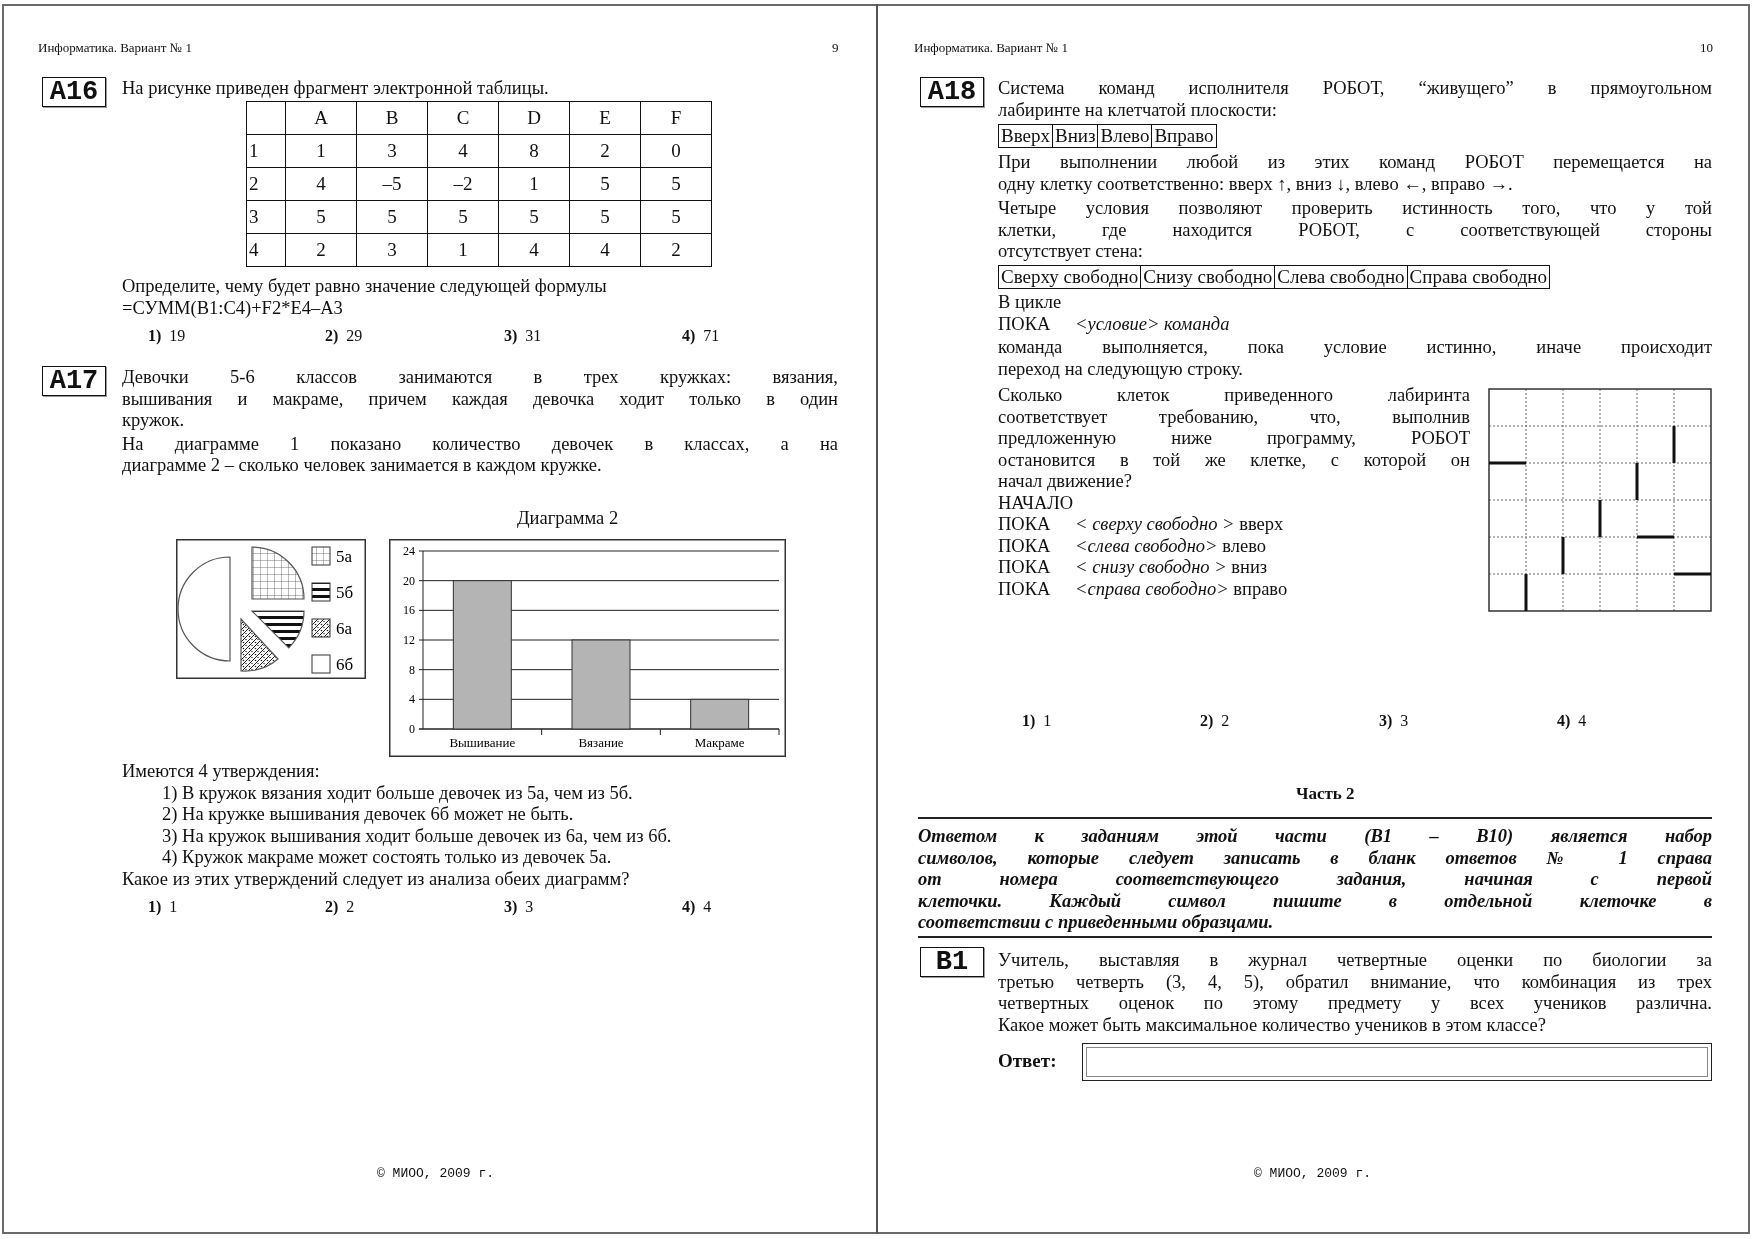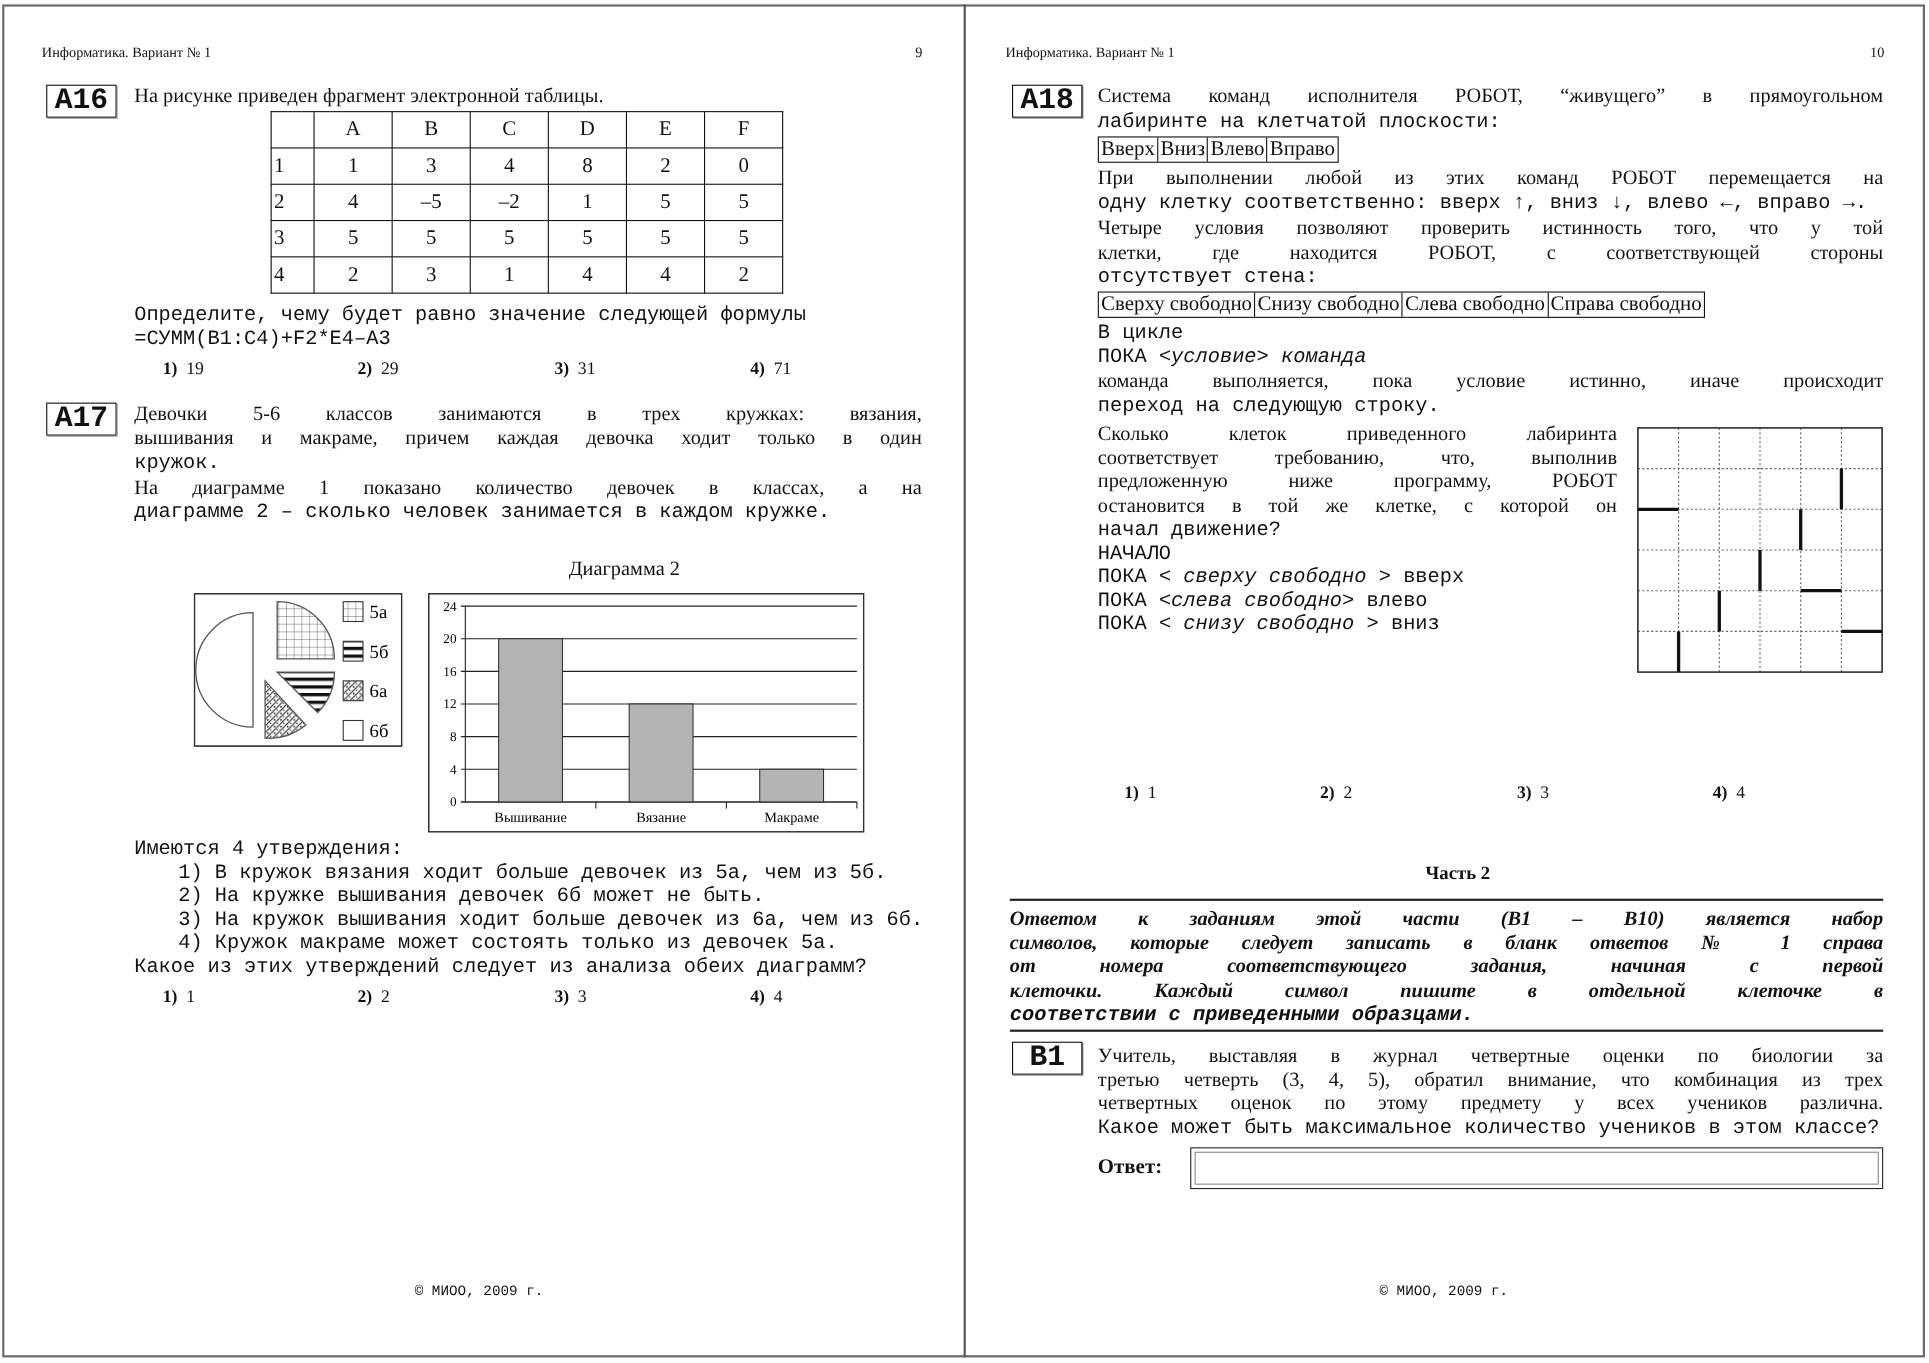--- a/index.html
+++ b/index.html
@@ -6,34 +6,34 @@
   body{width:1754px;height:1239px;position:relative;overflow:hidden;font-family:"DejaVu Serif","Liberation Serif",serif;color:#111;}
   .sheet{position:absolute;left:2px;top:4px;width:1748px;height:1230px;border:2px solid #6a6a6a;box-sizing:border-box;}
   .divider{position:absolute;left:876px;top:4px;width:2px;height:1230px;background:#555;}
   .page{position:absolute;top:0;height:1091px;padding-left:28px;}
   .page.left{left:0;width:876px;}
   .page.right{left:878px;width:876px;}
   .hdr{position:absolute;top:40px;font-size:13px;font-family:"Liberation Serif",serif;}
   .pnum{position:absolute;top:40px;font-size:13px;font-family:"Liberation Serif",serif;}
   .qbox{position:absolute;width:64px;height:30px;border:1.5px solid #111;box-shadow:1px 1px 0 #999;box-sizing:border-box;display:flex;align-items:center;justify-content:center;font-weight:bold;font-size:27px;font-family:Liberation Mono, monospace;}
   .txt{position:absolute;font-size:18.5px;line-height:21.5px;font-family:"Liberation Serif",serif;text-align:justify;}
-  .line{display:block;font-family:Liberation Mono, monospace;}
+  .line{display:block;}
   .jline{display:block;text-align:justify;text-align-last:justify;}
   .answers{position:absolute;font-size:16px;font-family:"Liberation Serif",serif;}
   .answers span.opt{position:absolute;white-space:nowrap;}
   .answers b{margin-right:8px;}
   table.sheet-table{position:absolute;border-collapse:collapse;font-size:19px;font-family:"Liberation Serif",serif;}
   table.sheet-table td{border:1.5px solid #111;height:32px;text-align:center;padding:0;}
   table.sheet-table td.rh{width:36px;text-align:left;padding-left:2px;}
   table.sheet-table td.c{width:70px;}
   .cmdbox{position:absolute;display:flex;font-size:19px;font-family:"Liberation Serif",serif;border:1.5px solid #111;}
   .cmdbox span{border-right:1.5px solid #111;padding:0 2px;line-height:22px;}
   .cmdbox span:last-child{border-right:none;}
   .footer{position:absolute;top:1166px;font-size:13px;font-family:Liberation Mono, monospace;}
-  .ital{font-style:italic;}
+  .ital{font-style:italic;margin-left:20px;}
   .part2{position:absolute;font-weight:bold;font-size:17px;font-family:"Liberation Serif",serif;}
   .rule{position:absolute;height:1.5px;background:#222;}
   .instr{position:absolute;font-weight:bold;font-style:italic;font-size:18.5px;line-height:21.5px;font-family:"Liberation Serif",serif;}
   .ansfield{position:absolute;border:1.5px solid #222;box-sizing:border-box;}
   .ansfield .inner{position:absolute;left:3px;top:3px;right:3px;bottom:3px;border:1px solid #888;}
   .anslabel{position:absolute;font-weight:bold;font-size:19px;font-family:"Liberation Serif",serif;}
   svg text{font-family:"Liberation Serif",serif;}
 </style>
 </head>
 <body>
@@ -253,20 +253,21 @@
   <div class="txt" style="left:120px;top:385px;width:472px;">
     <span class="jline">Сколько клеток приведенного лабиринта</span>
     <span class="jline">соответствует требованию, что, выполнив</span>
     <span class="jline">предложенную ниже программу, РОБОТ</span>
     <span class="jline">остановится в той же клетке, с которой он</span>
     <span class="line">начал движение?</span>
     <span class="line">НАЧАЛО</span>
     <span class="line"><span>ПОКА</span> <span class="ital">&lt; сверху свободно &gt;</span> <span>вверх</span></span>
     <span class="line"><span>ПОКА</span> <span class="ital">&lt;слева свободно&gt;</span> <span>влево</span></span>
     <span class="line"><span>ПОКА</span> <span class="ital">&lt; снизу свободно &gt;</span> <span>вниз</span></span>
+    <span class="line"><span>ПОКА</span> <span class="ital">&lt;справа свободно&gt;</span> <span>вправо</span></span>
   </div>
 
   <svg id="maze-svg" style="position:absolute;left:609px;top:387px;" width="226" height="226">
       <line x1="39" x2="39" y1="2" y2="224" stroke="#666" stroke-dasharray="2,2"></line>
       <line x1="76" x2="76" y1="2" y2="224" stroke="#666" stroke-dasharray="2,2"></line>
       <line x1="113" x2="113" y1="2" y2="224" stroke="#666" stroke-dasharray="2,2"></line>
       <line x1="150" x2="150" y1="2" y2="224" stroke="#666" stroke-dasharray="2,2"></line>
       <line x1="187" x2="187" y1="2" y2="224" stroke="#666" stroke-dasharray="2,2"></line>
       <line y1="39" y2="39" x1="2" x2="224" stroke="#666" stroke-dasharray="2,2"></line>
       <line y1="76" y2="76" x1="2" x2="224" stroke="#666" stroke-dasharray="2,2"></line>

